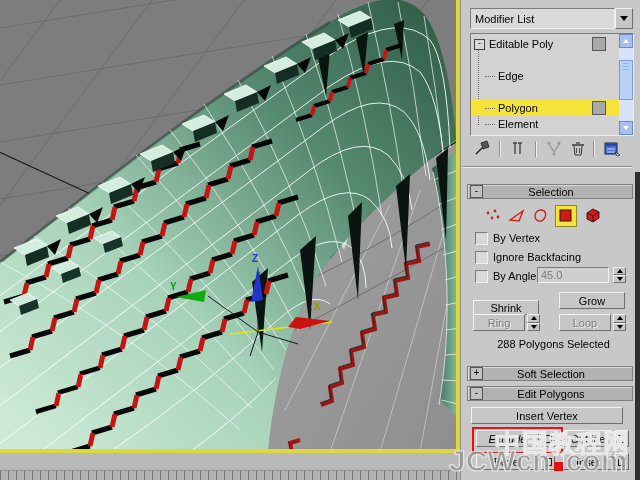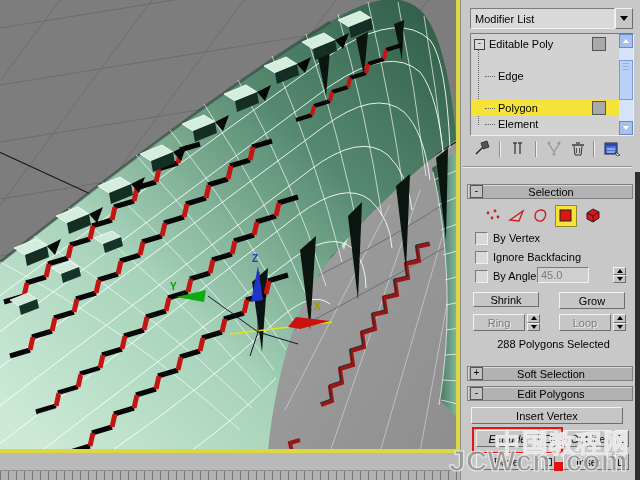--- a/index.html
+++ b/index.html
@@ -400,31 +400,31 @@
           </svg>
       </div>
     </div>
 
     <div class="chk" style="left:14px;top:232px;"></div>
     <div class="chklbl" style="top:232px;">By Vertex</div>
     <div class="chk" style="left:14px;top:251px;"></div>
     <div class="chklbl" style="top:251px;">Ignore Backfacing</div>
     <div class="chk" style="left:14px;top:270px;"></div>
     <div class="chklbl" style="top:270px;">By Angle:</div>
-    <input class="numfield" style="left: 76px; top: 267px; width: 52px; height: 16px;" readonly="" value="45.0">
+    <input class="numfield" style="left: 76px; top: 267px; width: 72px; height: 16px;" readonly="" value="45.0">
     <div class="spin" style="left:152px;top:267px;height:16px;">
       <div class="half">
           <span class="tri-up-b"></span>
         </div>
       <div class="half">
           <span class="tri-dn-b"></span>
         </div>
     </div>
 
-    <div class="btn" style="left:12px;top:292px;width:66px;height:15px;">Shrink</div>
+    <div class="btn" style="left:12px;top:300px;width:66px;height:15px;">Shrink</div>
     <div class="btn" style="left:98px;top:292px;width:66px;height:17px;text-align:center;">Grow</div>
     <div class="btn disabled" style="left:12px;top:314px;width:52px;height:17px;">Ring</div>
     <div class="spin" style="left:66px;top:314px;height:17px;">
       <div class="half">
           <span class="tri-up-b"></span>
         </div>
       <div class="half">
           <span class="tri-dn-b"></span>
         </div>
     </div>

